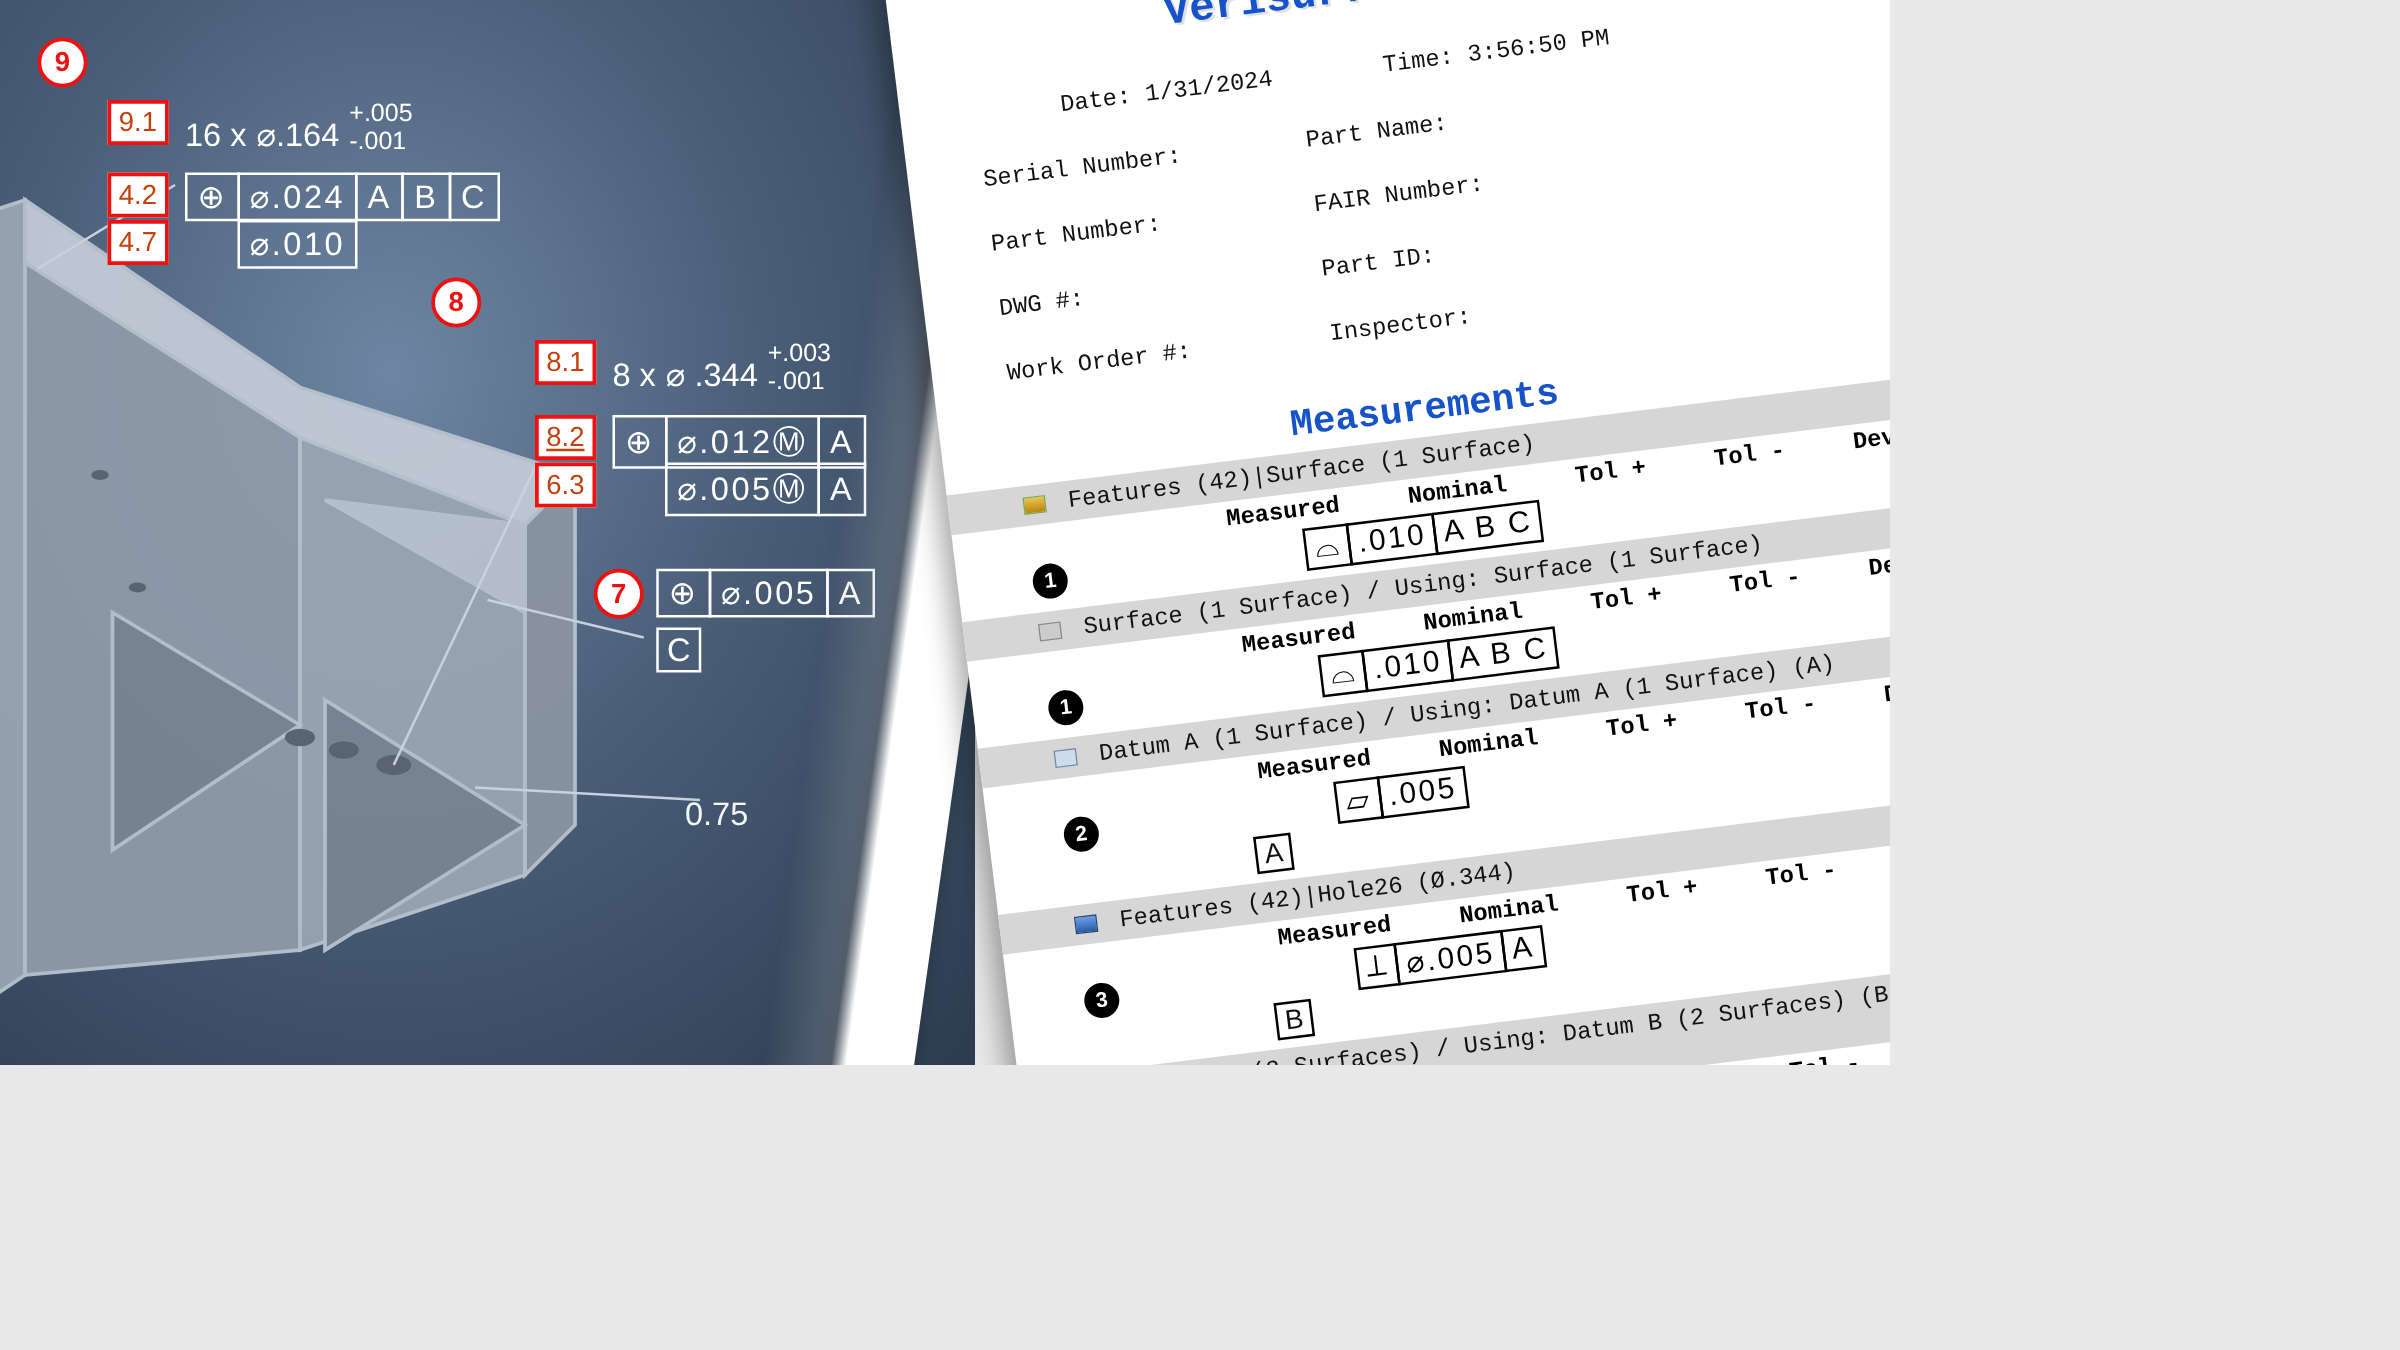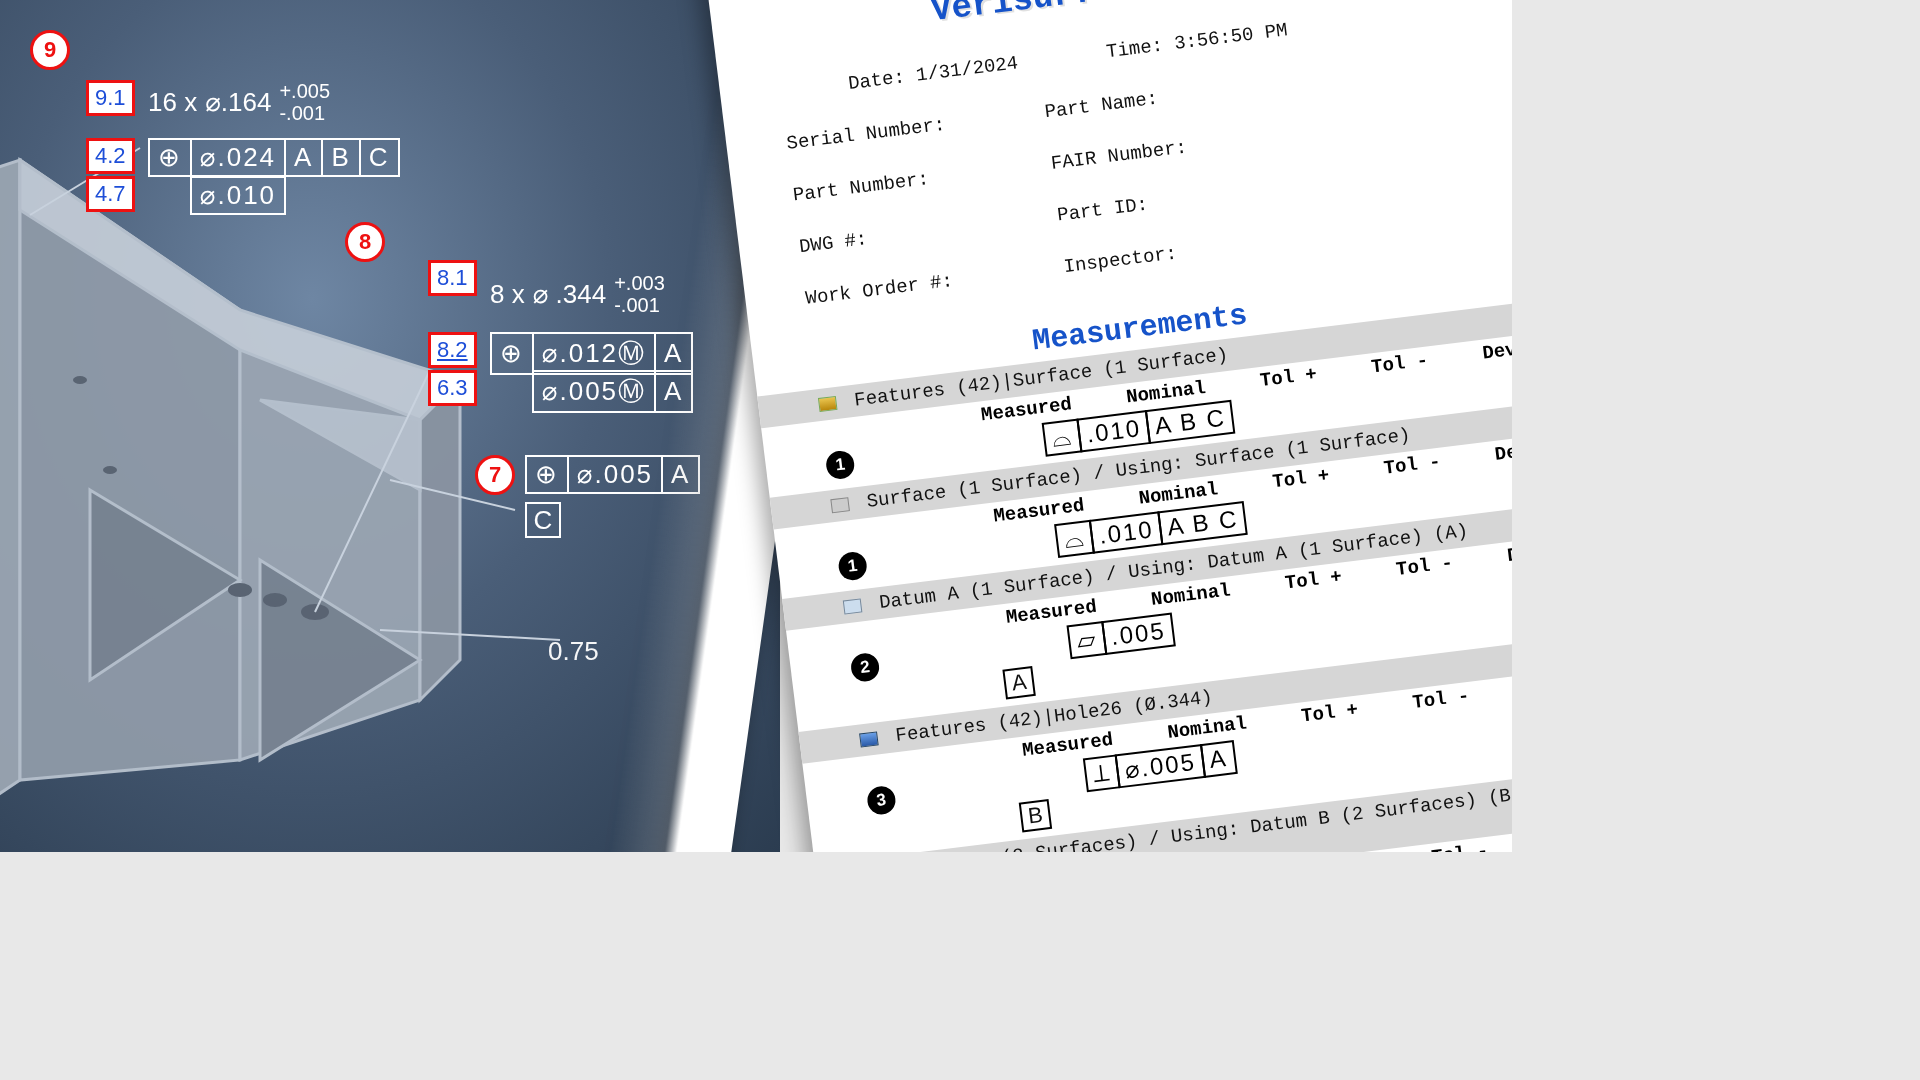--- a/index.html
+++ b/index.html
@@ -10,31 +10,31 @@
   .cad { position:absolute; left:0; top:0; width:780px; height:852px;
          background:radial-gradient(ellipse at 40% 35%, #6e86a3 0%, #4a5e78 45%, #2b3c50 100%);
          overflow:hidden; }
   .cad svg.partgeom { position:absolute; left:-40px; top:60px; opacity:.95; }
   .leader { stroke:#cfd8e3; stroke-width:2; fill:none; }
   .dimtext { fill:#fff; font:26px Arial; }
 
   .balloon { position:absolute; width:40px; height:40px; border:3px solid #e11; border-radius:50%;
              background:#fff; color:#e11; font:bold 22px Arial; display:flex; align-items:center;
              justify-content:center; }
-  .redbox { position:absolute; border:3px solid #e11; background:#fff; color:#1d4ed8;
+  .redbox { position:absolute; border:3px solid #e11; background:#fff; color:#c2410c;
             font:22px Arial; padding:2px 6px; min-width:48px; text-align:center; }
 
   .fcfrow { position:absolute; display:flex; }
   .fcfrow .cell { border:2px solid #fff; color:#fff; font:26px Arial; padding:2px 8px;
                   display:flex; align-items:center; justify-content:center; min-height:38px;
                   margin-left:-2px; background:rgba(0,0,0,0); letter-spacing:2px; }
   .fcfrow .cell:first-child { margin-left:0; }
   .fcfsym { font-family:Arial; }
 
-  .noterow { position:absolute; color:#fff; font:26px Arial; display:flex; align-items:center; gap:8px; }
+  .noterow { position:absolute; color:#fff; font:26px Arial; display:flex; align-items:flex-end; gap:8px; }
   .tolstack { display:flex; flex-direction:column; font:20px Arial; line-height:22px; }
 
   .datumflag { position:absolute; border:2px solid #fff; color:#fff; font:26px Arial;
                width:36px; height:36px; display:flex; align-items:center; justify-content:center; }
 
   
   .divider { position:absolute; left:670px; top:-40px; width:120px; height:940px;
              background:linear-gradient(to right, rgba(0,0,0,0) 0%, rgba(255,255,255,.2) 45%, #fff 55%, #fff 100%);
              transform:rotate(8deg); filter:drop-shadow(-6px 0 10px rgba(0,0,0,.45)); }
 
@@ -127,21 +127,21 @@
       <div class="cell">C</div>
     </div>
     <div class="fcfrow" style="left:148px; top:176px;">
       <div class="cell fcfsym" style="visibility:hidden">⊕</div>
       <div class="cell">⌀.010</div>
     </div>
 
     <div class="balloon" style="left:345px; top:222px;">
         <span>8</span>
       </div>
-    <div class="redbox" style="left:428px; top:260px;"><span>8.1</span></div>
+    <div class="redbox" style="left:428px; top:272px;"><span>8.1</span></div>
     <div class="noterow" style="left:490px; top:272px;">
       <span>8 x</span>
         <span>⌀ .344</span>
       <span class="tolstack">
           <span>+.003</span>
           <span>-.001</span>
         </span>
     </div>
     <div class="redbox" style="left:428px; top:332px;text-decoration:underline;"><span>8.2</span></div>
     <div class="redbox" style="left:428px; top:370px;"><span>6.3</span></div>

